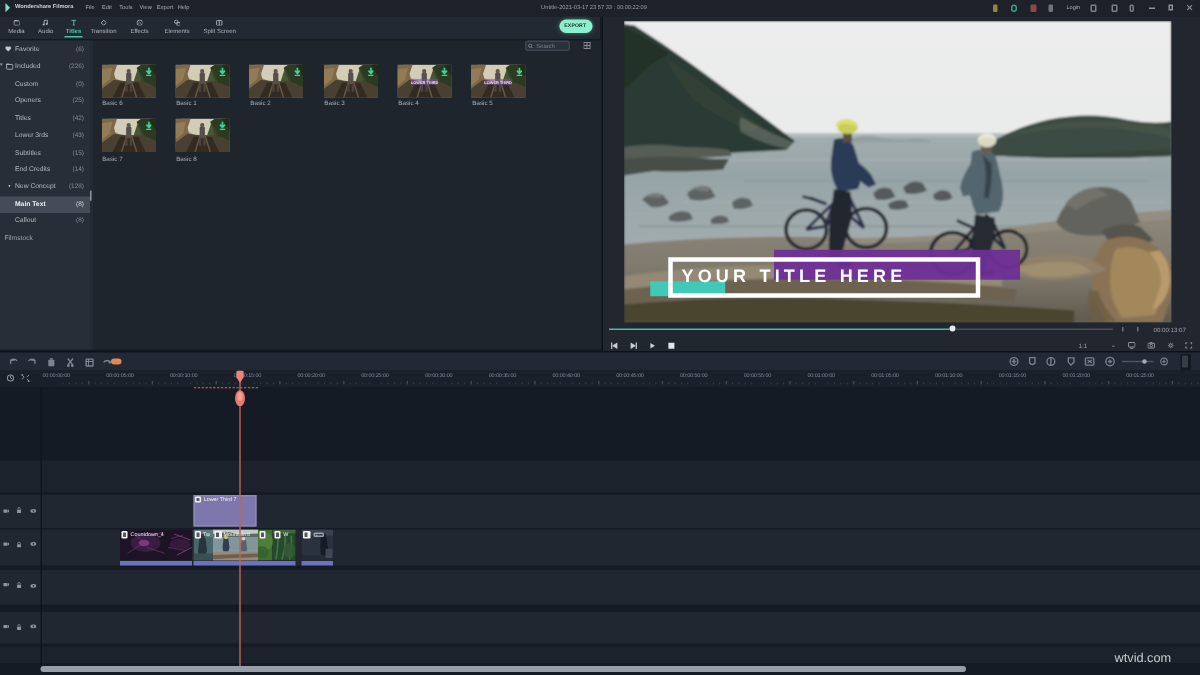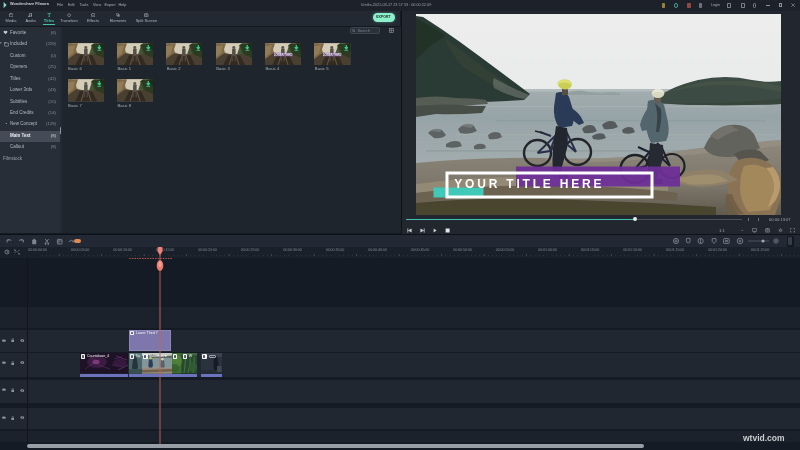--- a/index.html
+++ b/index.html
@@ -827,13 +827,13 @@
 <svg class="abs" style="left:128.5px;top:257.8px" width="44" height="1.2" viewBox="0 0 44 1.2">
       <line x1="0" y1="0.6" x2="44" y2="0.6" stroke="#a8544c" stroke-width="1.2" stroke-dasharray="1.6,1"></line>
     </svg>
 <svg class="abs" style="left:154.6px;top:247px" width="10" height="198" viewBox="0 0 10 198">
 <rect x="4.5" y="2" width="1" height="196" fill="#c2635a" opacity="0.95"></rect>
 <path d="M2.6 0.3 Q5 -0.7 7.4 0.3 L7.4 4.6 L5 8.2 L2.6 4.6 Z" fill="#ef8276"></path>
 <ellipse cx="5" cy="18.5" rx="3.3" ry="5.4" fill="#e8796c"></ellipse>
 <ellipse cx="5" cy="17.3" rx="1.7" ry="3" fill="#f4a496" opacity="0.85"></ellipse>
 </svg>
 <div class="abs" style="left:27px;top:443.5px;width:617px;height:4px;background:#989ea5;border-radius:2px;"></div>
-<div class="t" style="left:743px;top:433.5px;font-size:8.5px;color:#c9cdd1;font-weight:bold;">wtvid.com</div>
+<div class="t" style="left:743px;top:433.5px;font-size:8.5px;color:#c9cdd1;font-weight:normal;">wtvid.com</div>
 </div>
 </body></html>

